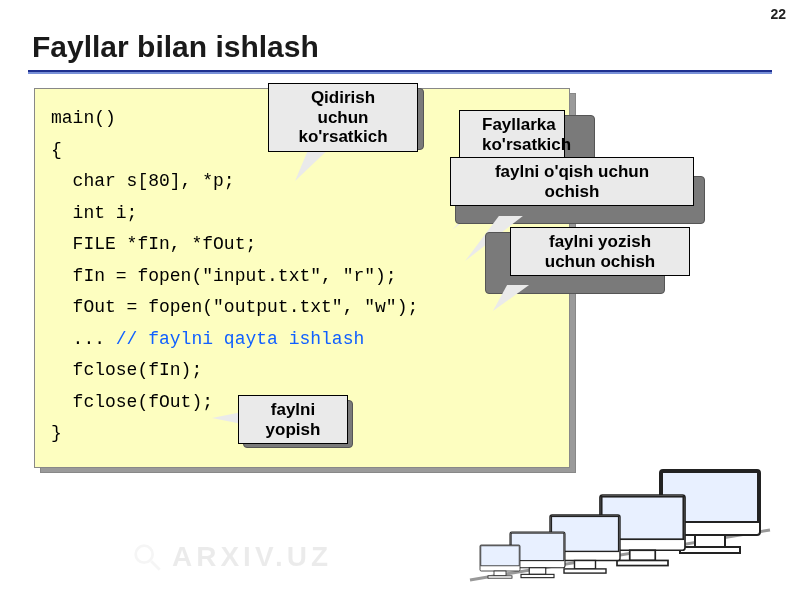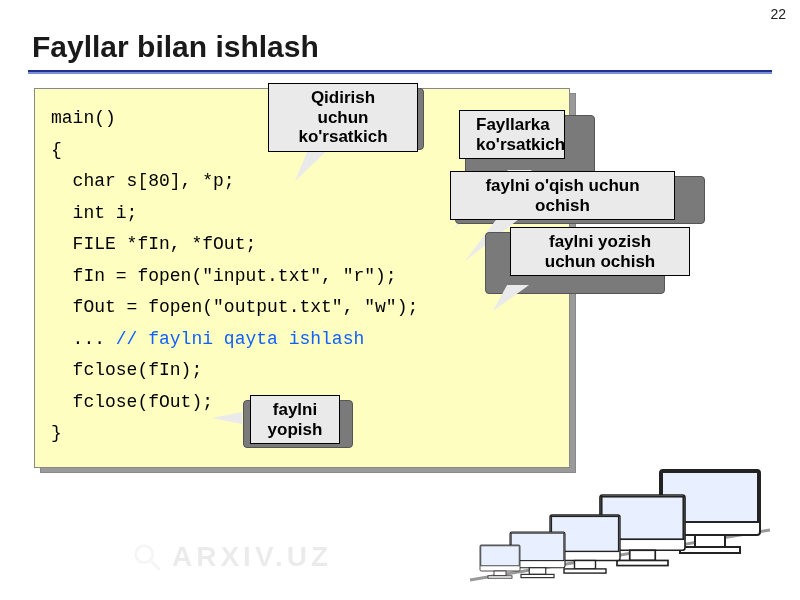--- a/index.html
+++ b/index.html
@@ -26,21 +26,21 @@
   .wm1 { top: 100px; left: 130px; }
   .wm2 { top: 260px; left: 130px; }
   .wm3 { top: 420px; left: 130px; }
   .wm4 { top: 540px; left: 130px; }
 
   .page-number {
     position: absolute;
     top: 6px;
     right: 14px;
     font-size: 14px;
-    font-weight: normal;
+    font-weight: bold;
     color: #222;
   }
   .slide-title {
     position: absolute;
     top: 30px;
     left: 32px;
     font-size: 30px;
     font-weight: 700;
     color: #1a1a1a;
   }
@@ -79,40 +79,40 @@
   }
   .code-comment { color: #1060ff; }
 
   .callout {
     position: absolute;
     background: #eaeaea;
     border: 1px solid #000;
     font-size: 17px;
     font-weight: bold;
     text-align: center;
-    padding: 4px 16px;
+    padding: 4px 22px;
     line-height: 1.15;
     color: #000;
   }
   .callout-shadow {
     position: absolute;
     background: #7a7a7a;
     border: 1px solid #555;
   }
 
   .c1s { top: 88px; left: 274px; width: 150px; height: 62px; border-radius: 4px; }
   .c1  { top: 83px; left: 268px; width: 150px; }
   .c2s { top: 115px; left: 465px; width: 130px; height: 62px; border-radius: 4px; }
   .c2  { top: 110px; left: 459px; width: 106px; }
   .c3s { top: 176px; left: 455px; width: 250px; height: 48px; border-radius: 4px; }
-  .c3  { top: 171px; left: 450px; width: 225px; }
+  .c3  { top: 157px; left: 450px; width: 244px; }
   .c4s { top: 232px; left: 485px; width: 180px; height: 62px; border-radius: 4px; }
   .c4  { top: 227px; left: 480px; width: 180px; margin-left: 30px; }
   .c5s { top: 400px; left: 243px; width: 110px; height: 48px; border-radius: 4px; }
-  .c5  { top: 395px; left: 238px; width: 90px; margin-left: 12px; }
+  .c5  { top: 395px; left: 238px; width: 110px; }
 
   .tail {
     position: absolute;
     width: 0; height: 0;
   }
   
   .t1 { top: 143px; left: 300px; border-left: 6px solid transparent; border-right: 18px solid transparent; border-top: 38px solid #eaeaea; transform: skewX(-30deg); }
   .t1b { top: 143px; left: 301px; border-left: 7px solid transparent; border-right: 19px solid transparent; border-top: 39px solid #000; transform: skewX(-30deg); z-index: -1; }
   
   .t2 { top: 170px; left: 478px; border-left: 4px solid transparent; border-right: 20px solid transparent; border-top: 60px solid #eaeaea; transform: skewX(-45deg); }

